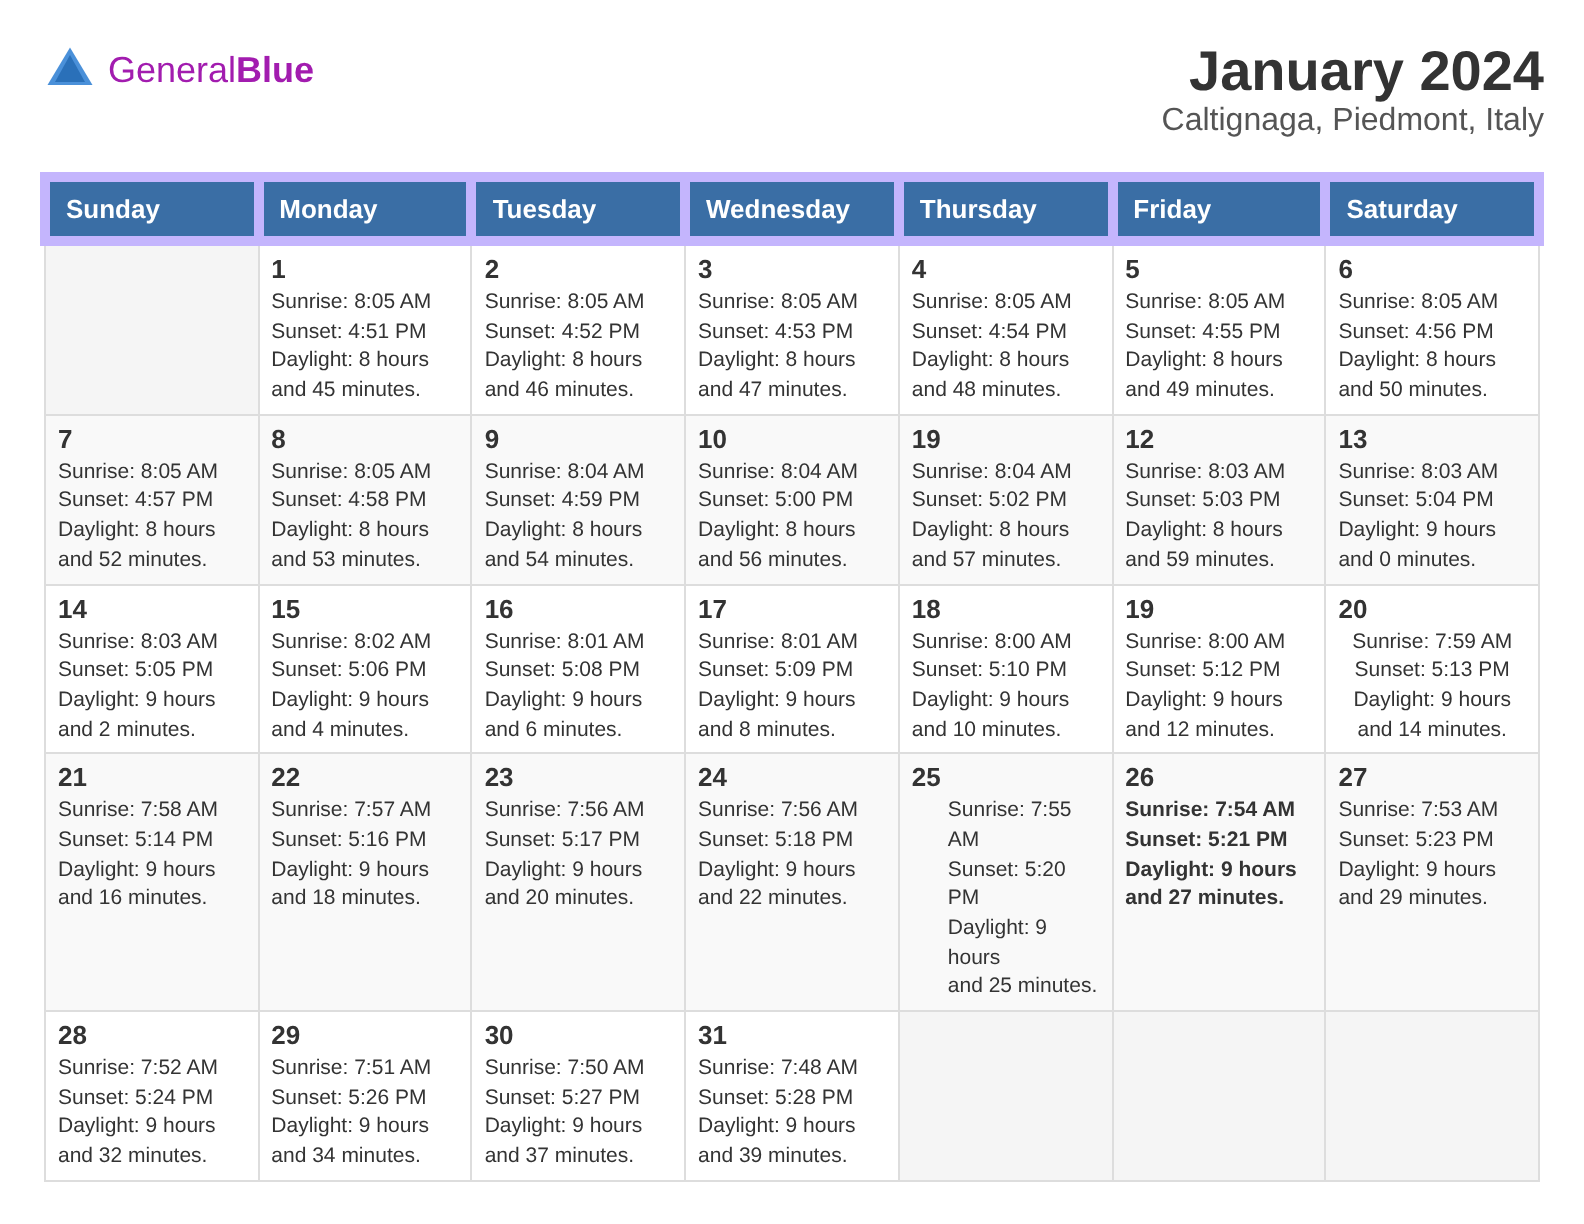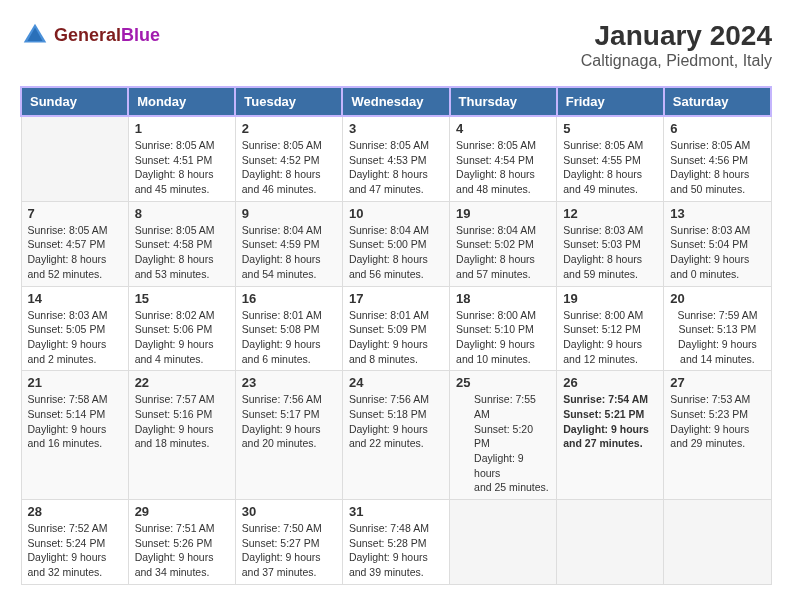--- a/index.html
+++ b/index.html
@@ -15,22 +15,22 @@
       justify-content: space-between;
       align-items: flex-start;
       margin-bottom: 16px;
     }
     .logo {
       display: flex;
       align-items: center;
     }
     .logo-text-general {
       font-size: 18px;
-      font-weight: bold;
-      color: #7f1d1d;
+      font-weight: normal;
+      color: #a21caf;
     }
     .logo-text-blue {
       font-size: 18px;
       font-weight: bold;
       color: #a21caf;
     }
     .logo-icon {
       width: 30px;
       height: 30px;
       margin-right: 4px;
@@ -52,21 +52,21 @@
       border-collapse: collapse;
       border: 1px solid #ccc;
     }
     .calendar th {
       background-color: #3a6ea5;
       color: #fff;
       text-align: left;
       padding: 6px 8px;
       font-size: 13px;
       font-weight: bold;
-      border: 2px solid #c4b5fd;
+      border: 5px solid #c4b5fd;
     }
     .calendar td {
       vertical-align: top;
       padding: 4px 6px;
       border: 1px solid #ddd;
       width: 107px;
       min-height: 80px;
       background: #fff;
       font-size: 11px;
       color: #333;

